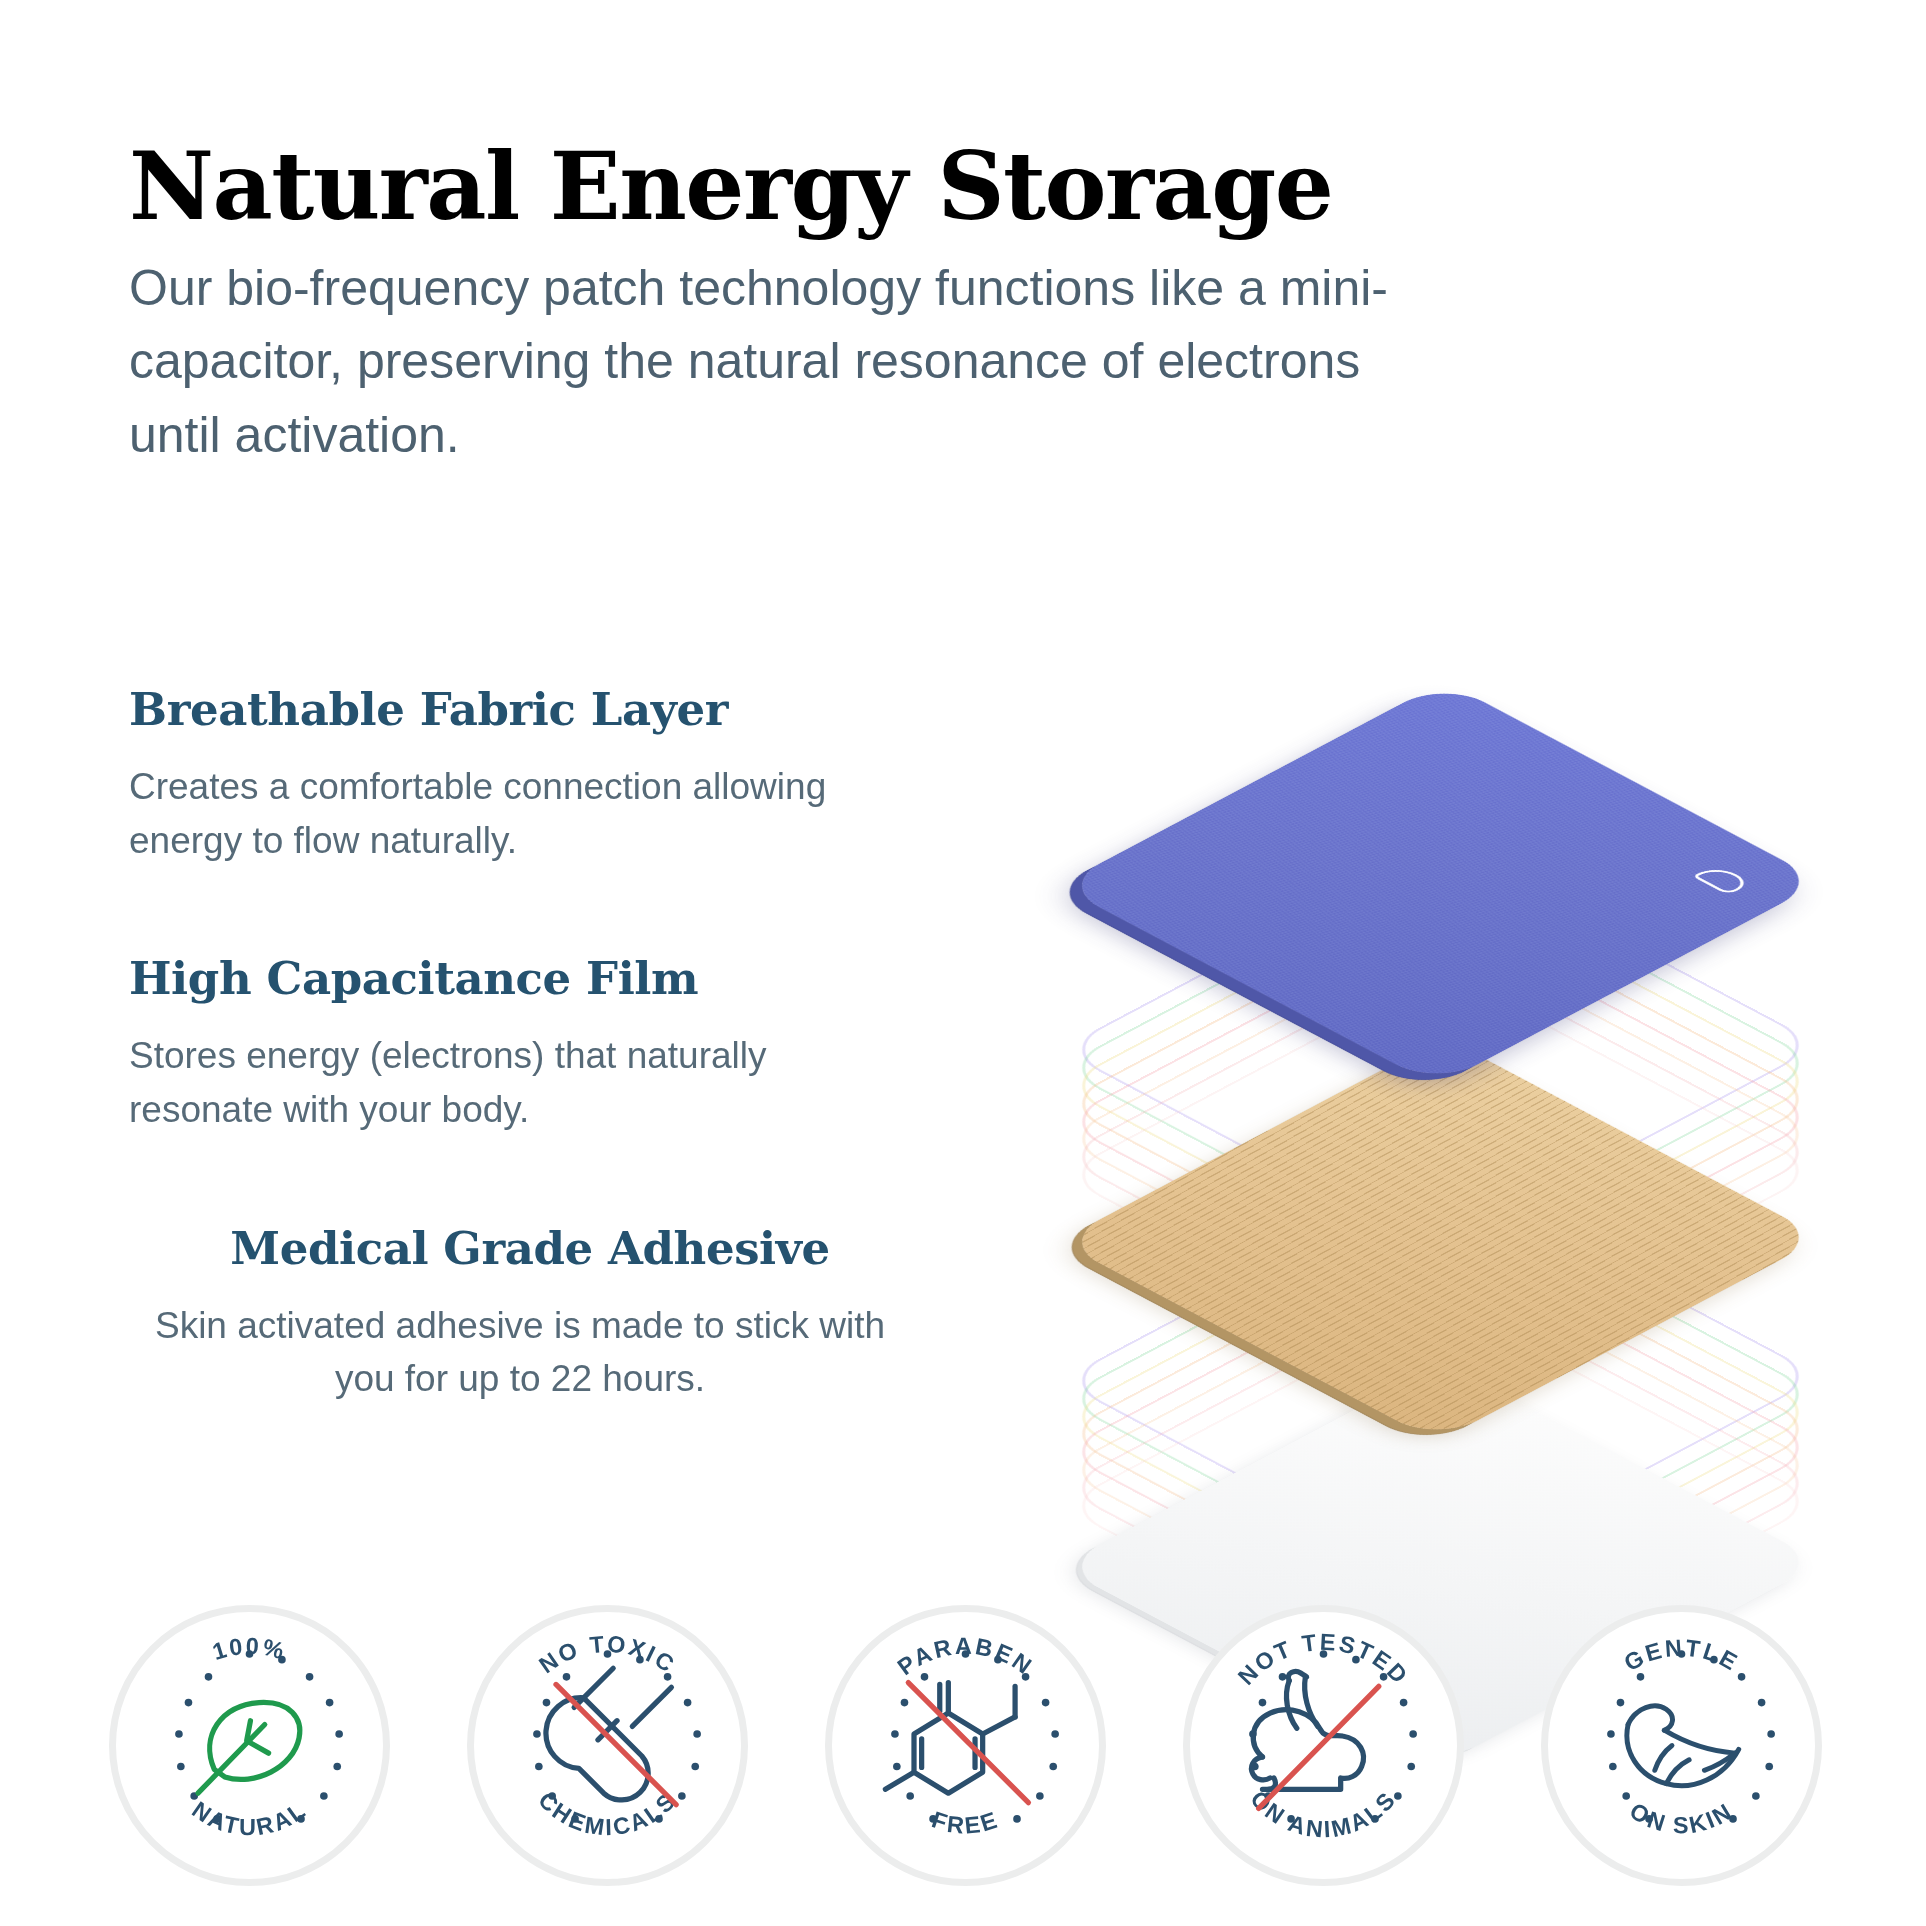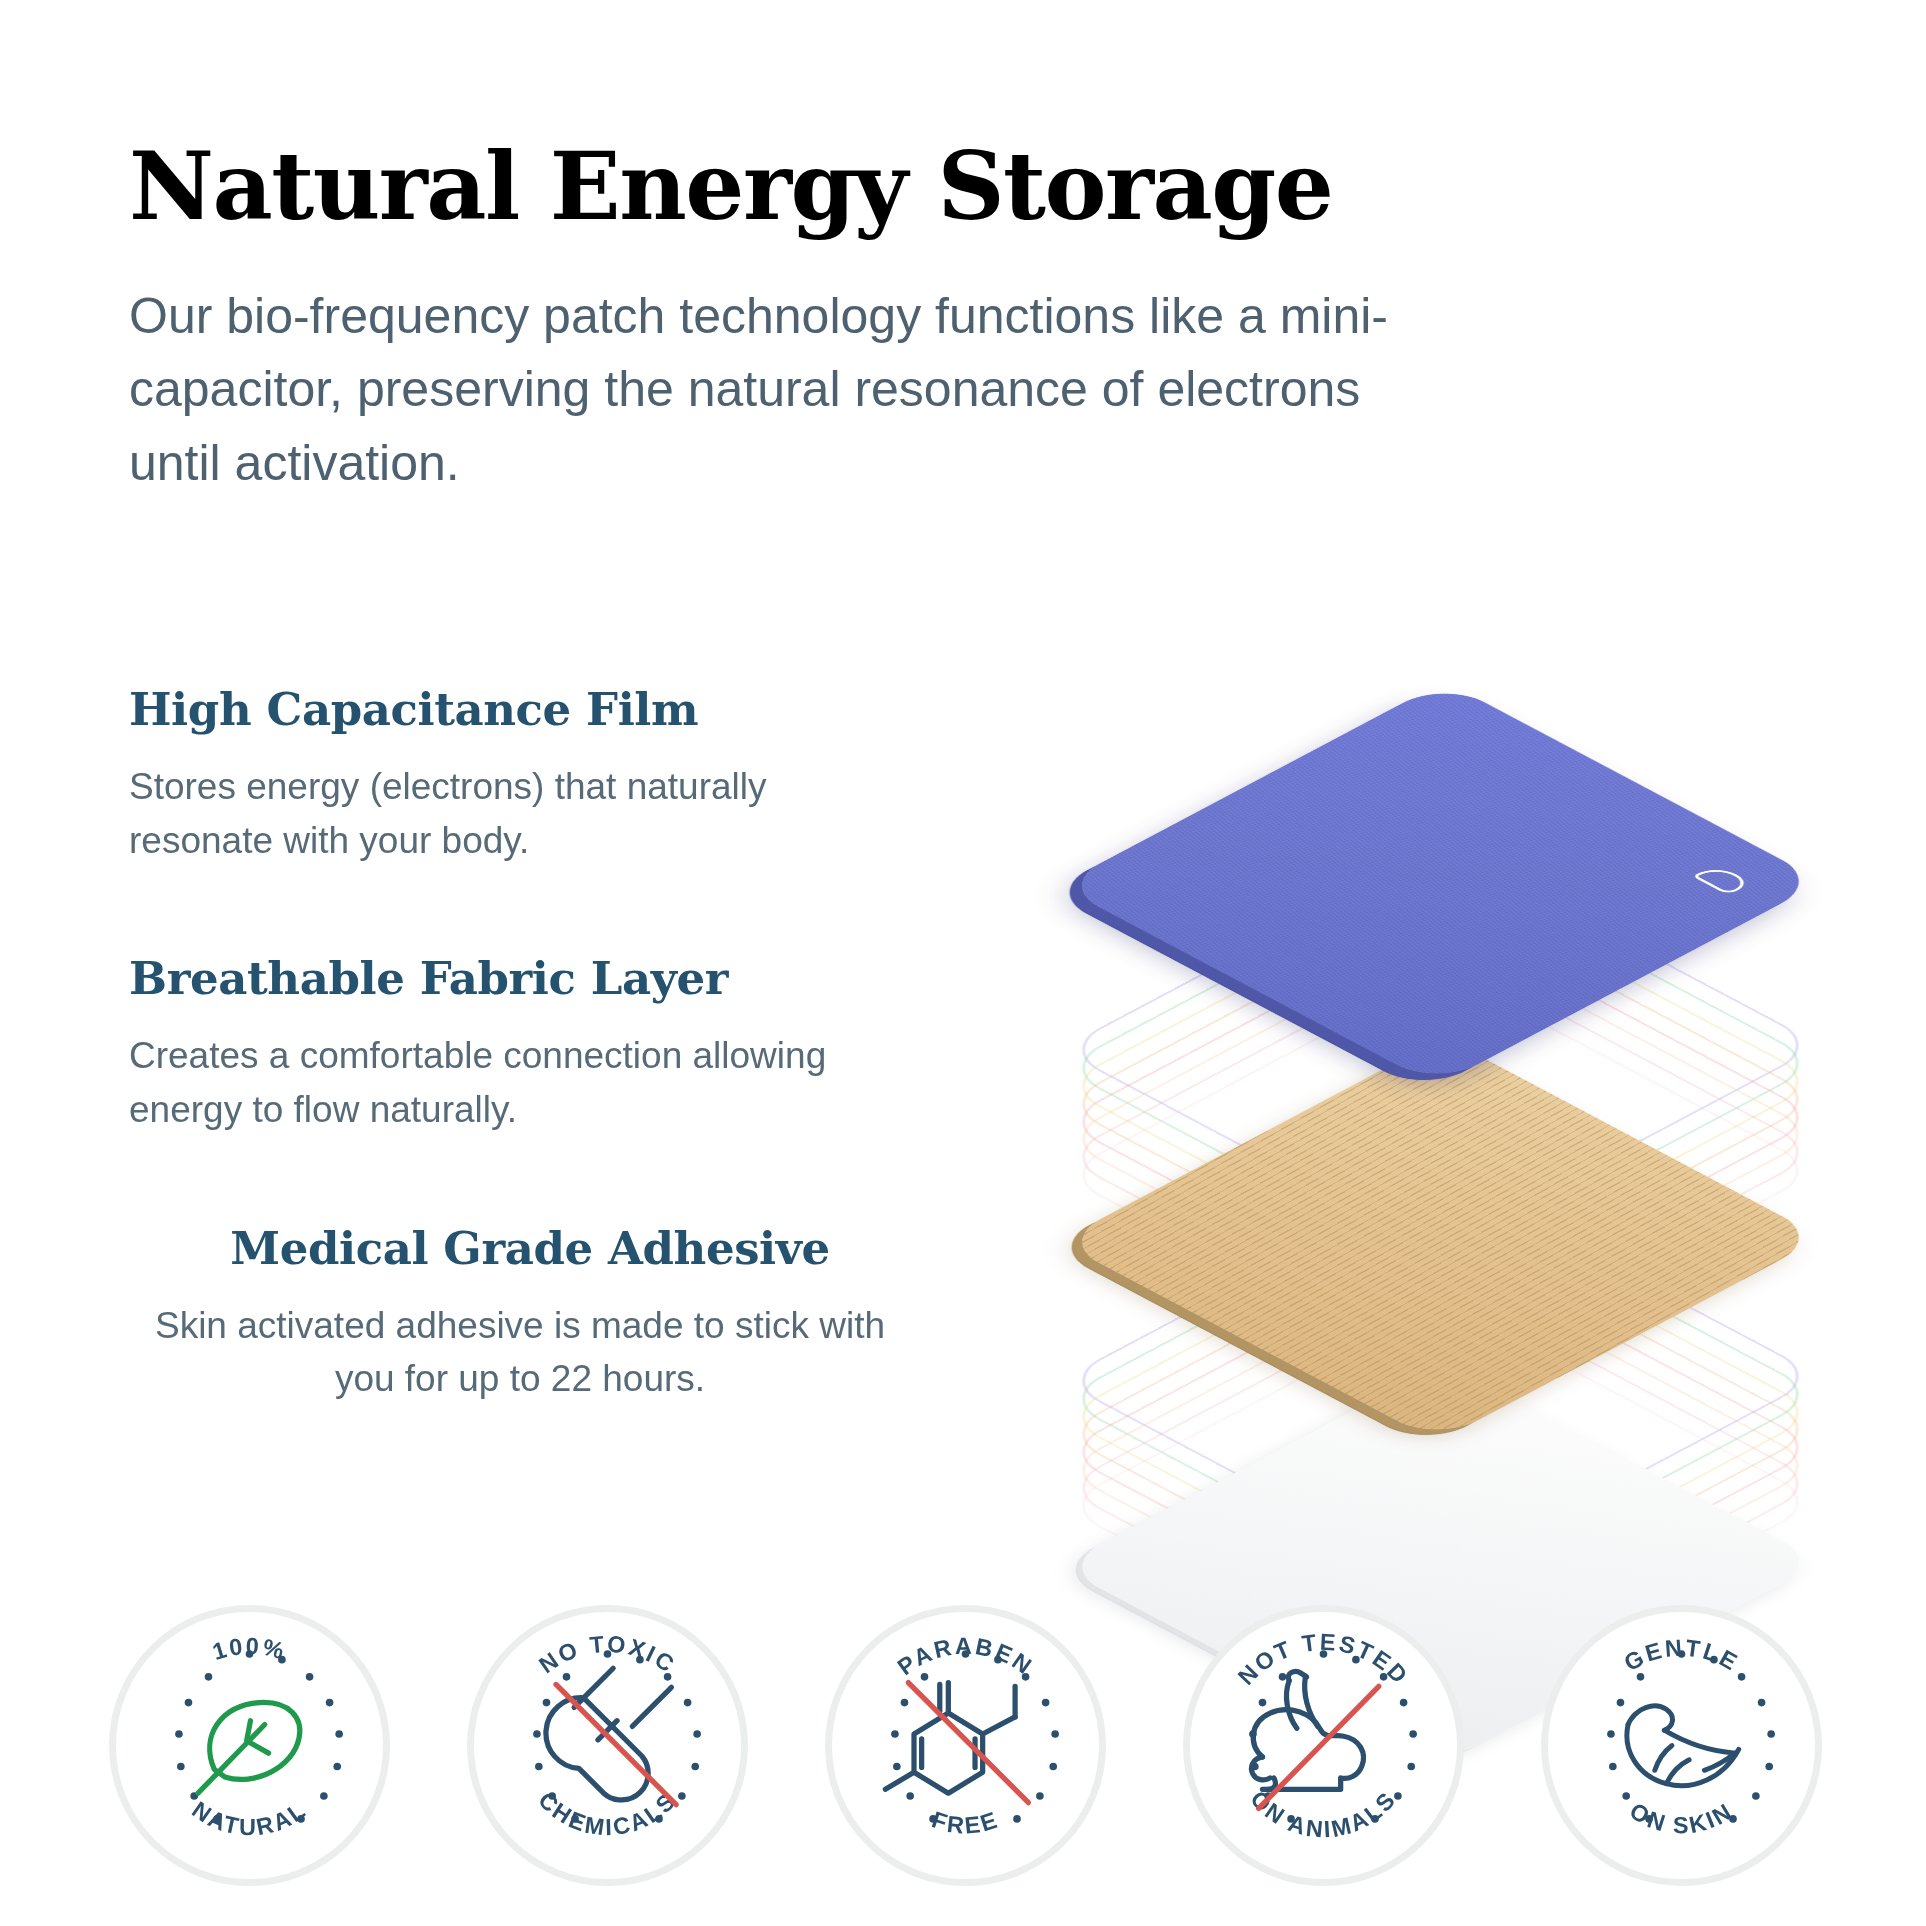--- a/index.html
+++ b/index.html
@@ -31,21 +31,21 @@
     font-family: "DejaVu Serif", "Liberation Serif", serif;
     font-weight: 700;
     font-size: 93px;
     line-height: 1.04;
     letter-spacing: -1.5px;
     color: #000000;
     white-space: nowrap;
   }
 
   .page-subtitle {
-    margin-top: 44px;
+    margin-top: 16px;
     font-family: "Liberation Sans", sans-serif;
     font-weight: 400;
     font-size: 50px;
     line-height: 1.47;
     color: #4d6170;
     max-width: 1317px;
   }
 
   
   .features {
@@ -214,27 +214,27 @@
 <div class="page">
 
   <div class="header">
     <div class="page-title">Natural Energy Storage</div>
     <div class="page-subtitle">Our bio-frequency patch technology functions like a mini-capacitor, preserving the natural resonance of electrons until activation.</div>
   </div>
 
   <div class="features">
 
     <div class="feature-block">
+      <div class="feature-title">Breathable Fabric Layer</div>
+      <div class="feature-text">Creates a comfortable connection allowing energy to flow naturally.</div>
+    </div>
+
+    <div class="feature-block">
       <div class="feature-title">High Capacitance Film</div>
       <div class="feature-text">Stores energy (electrons) that naturally resonate with your body.</div>
-    </div>
-
-    <div class="feature-block">
-      <div class="feature-title">Breathable Fabric Layer</div>
-      <div class="feature-text">Creates a comfortable connection allowing energy to flow naturally.</div>
     </div>
 
     <div class="feature-block">
       <div class="feature-title">Medical Grade Adhesive</div>
       <div class="feature-text">Skin activated adhesive is made to stick with you for up to 22 hours.</div>
     </div>
 
   </div>
 
   <div class="patch-art">

